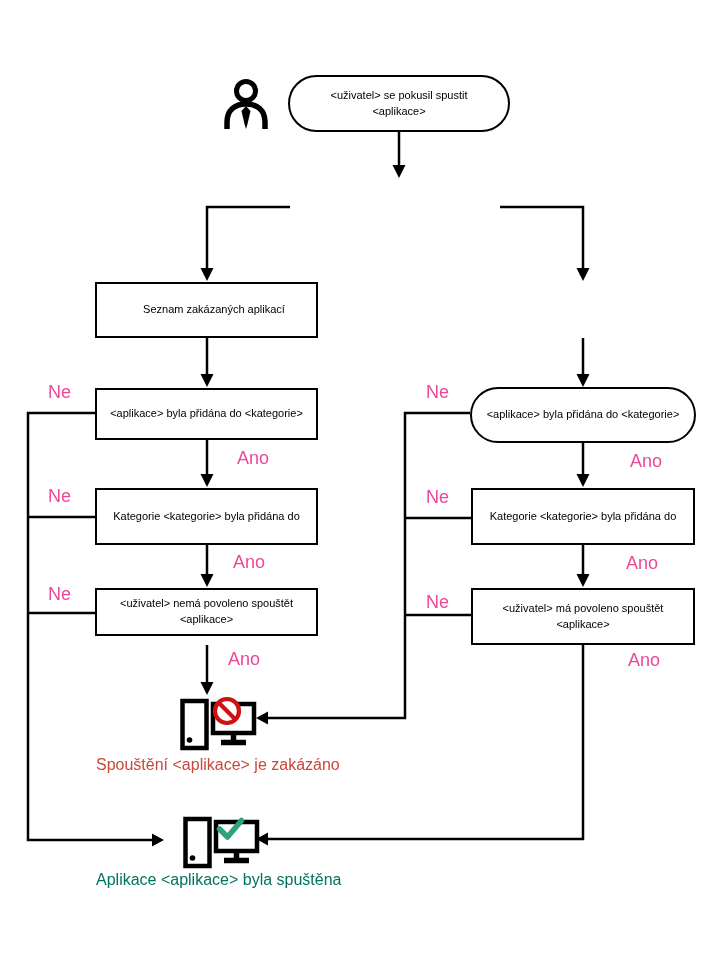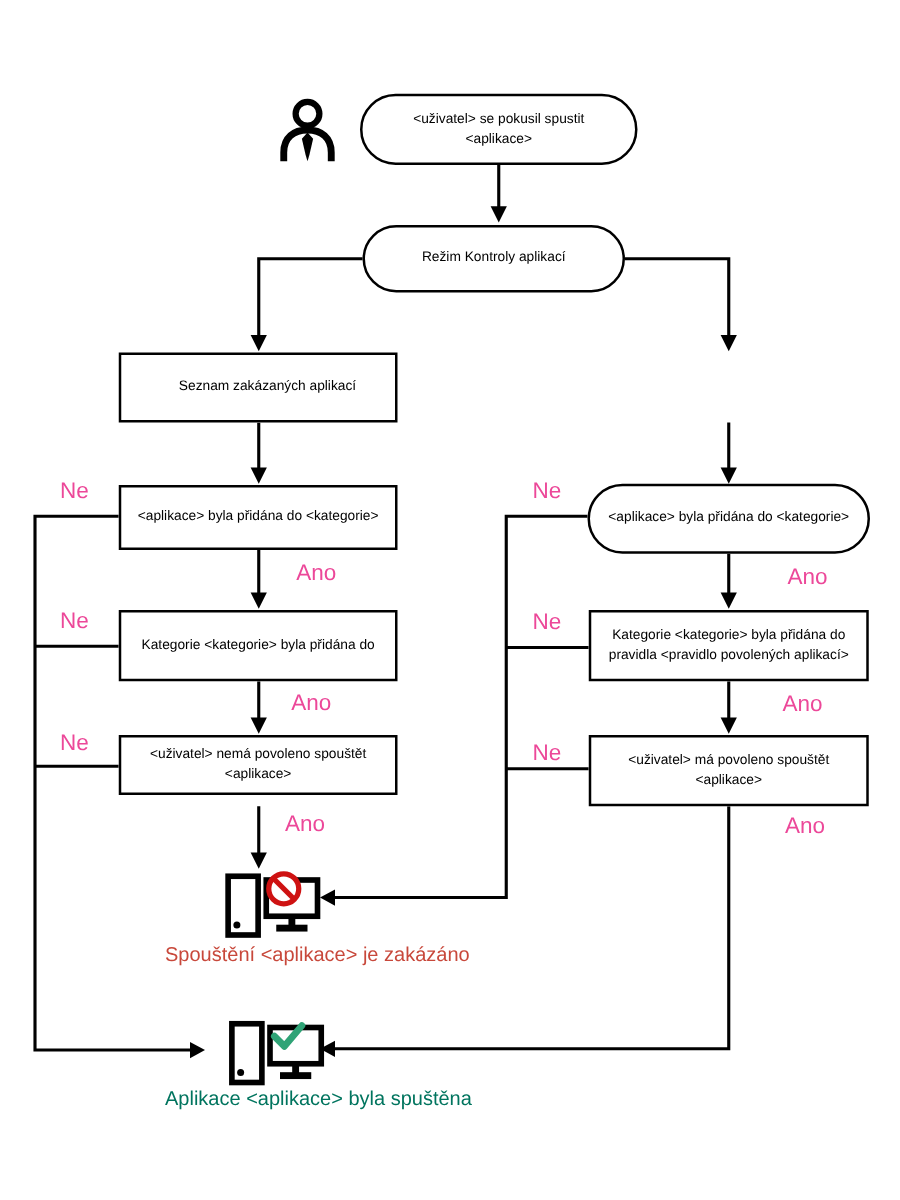--- a/index.html
+++ b/index.html
@@ -4,21 +4,21 @@
 <style>
   html,body{margin:0;padding:0;background:#ffffff;}
   .canvas{position:relative;width:720px;height:960px;background:#ffffff;overflow:hidden;
           font-family:"Liberation Sans", sans-serif;color:#000;}
   .wires{position:absolute;left:0;top:0;width:720px;height:960px;}
   .node{position:absolute;box-sizing:border-box;border:2.5px solid #000;background:#fff;
         display:flex;flex-direction:column;align-items:center;justify-content:center;
         text-align:left;font-size:11px;line-height:1.45;padding:2px 8px;}
   .rounded{border-radius:29px;}
   .edge-label{position:absolute;font-size:18px;color:#ec4899;white-space:nowrap;}
-  .caption{position:absolute;font-size:16px;white-space:nowrap;margin-left:36px;}
+  .caption{position:absolute;font-size:16px;white-space:nowrap;}
   .caption-blocked{color:#C8483B;}
   .caption-started{color:#00745E;}
 </style>
 </head>
 <body>
 
 <div class="canvas">
 
   <svg class="wires" viewBox="0 0 720 960" xmlns="http://www.w3.org/2000/svg">
 
@@ -105,36 +105,34 @@
       <path d="M41 46.5 H66" stroke="#000" stroke-width="5.5" fill="none"></path>
       <path d="M36.5 15 L44.5 23 L58.5 6.5" stroke="#2FA376" stroke-width="5.5" fill="none" stroke-linecap="round" stroke-linejoin="round"></path>
     </g>
   </svg>
 
   <div class="node rounded" style="left:288px;top:75px;width:222px;height:57px;">
     <div>&lt;uživatel&gt; se pokusil spustit</div>
     <div>&lt;aplikace&gt;</div>
   </div>
 
-  <div class="node rounded" style="left:290px;top:180px;width:210px;height:54px;border-radius:27px;">Režim Kontroly aplikací</div>
 
   <div class="node" style="left:95px;top:282px;width:223px;height:56px;padding-left:23px;">Seznam zakázaných aplikací</div>
 
 
   <div class="node" style="left:95px;top:388px;width:223px;height:52px;">&lt;aplikace&gt; byla přidána do &lt;kategorie&gt;</div>
 
   <div class="node rounded" style="left:470px;top:387px;width:226px;height:56px;border-radius:28px;">&lt;aplikace&gt; byla přidána do &lt;kategorie&gt;</div>
 
   <div class="node" style="left:95px;top:488px;width:223px;height:57px;">
     <div>Kategorie &lt;kategorie&gt; byla přidána do</div>
   </div>
 
   <div class="node" style="left:471px;top:488px;width:224px;height:57px;">
     <div>Kategorie &lt;kategorie&gt; byla přidána do</div>
-    <div>pravidla &lt;pravidlo povolených aplikací&gt;</div>
   </div>
 
   <div class="node" style="left:95px;top:588px;width:223px;height:48px;">
     <div>&lt;uživatel&gt; nemá povoleno spouštět</div>
     <div>&lt;aplikace&gt;</div>
   </div>
 
   <div class="node" style="left:471px;top:588px;width:224px;height:57px;">
     <div>&lt;uživatel&gt; má povoleno spouštět</div>
     <div>&lt;aplikace&gt;</div>

